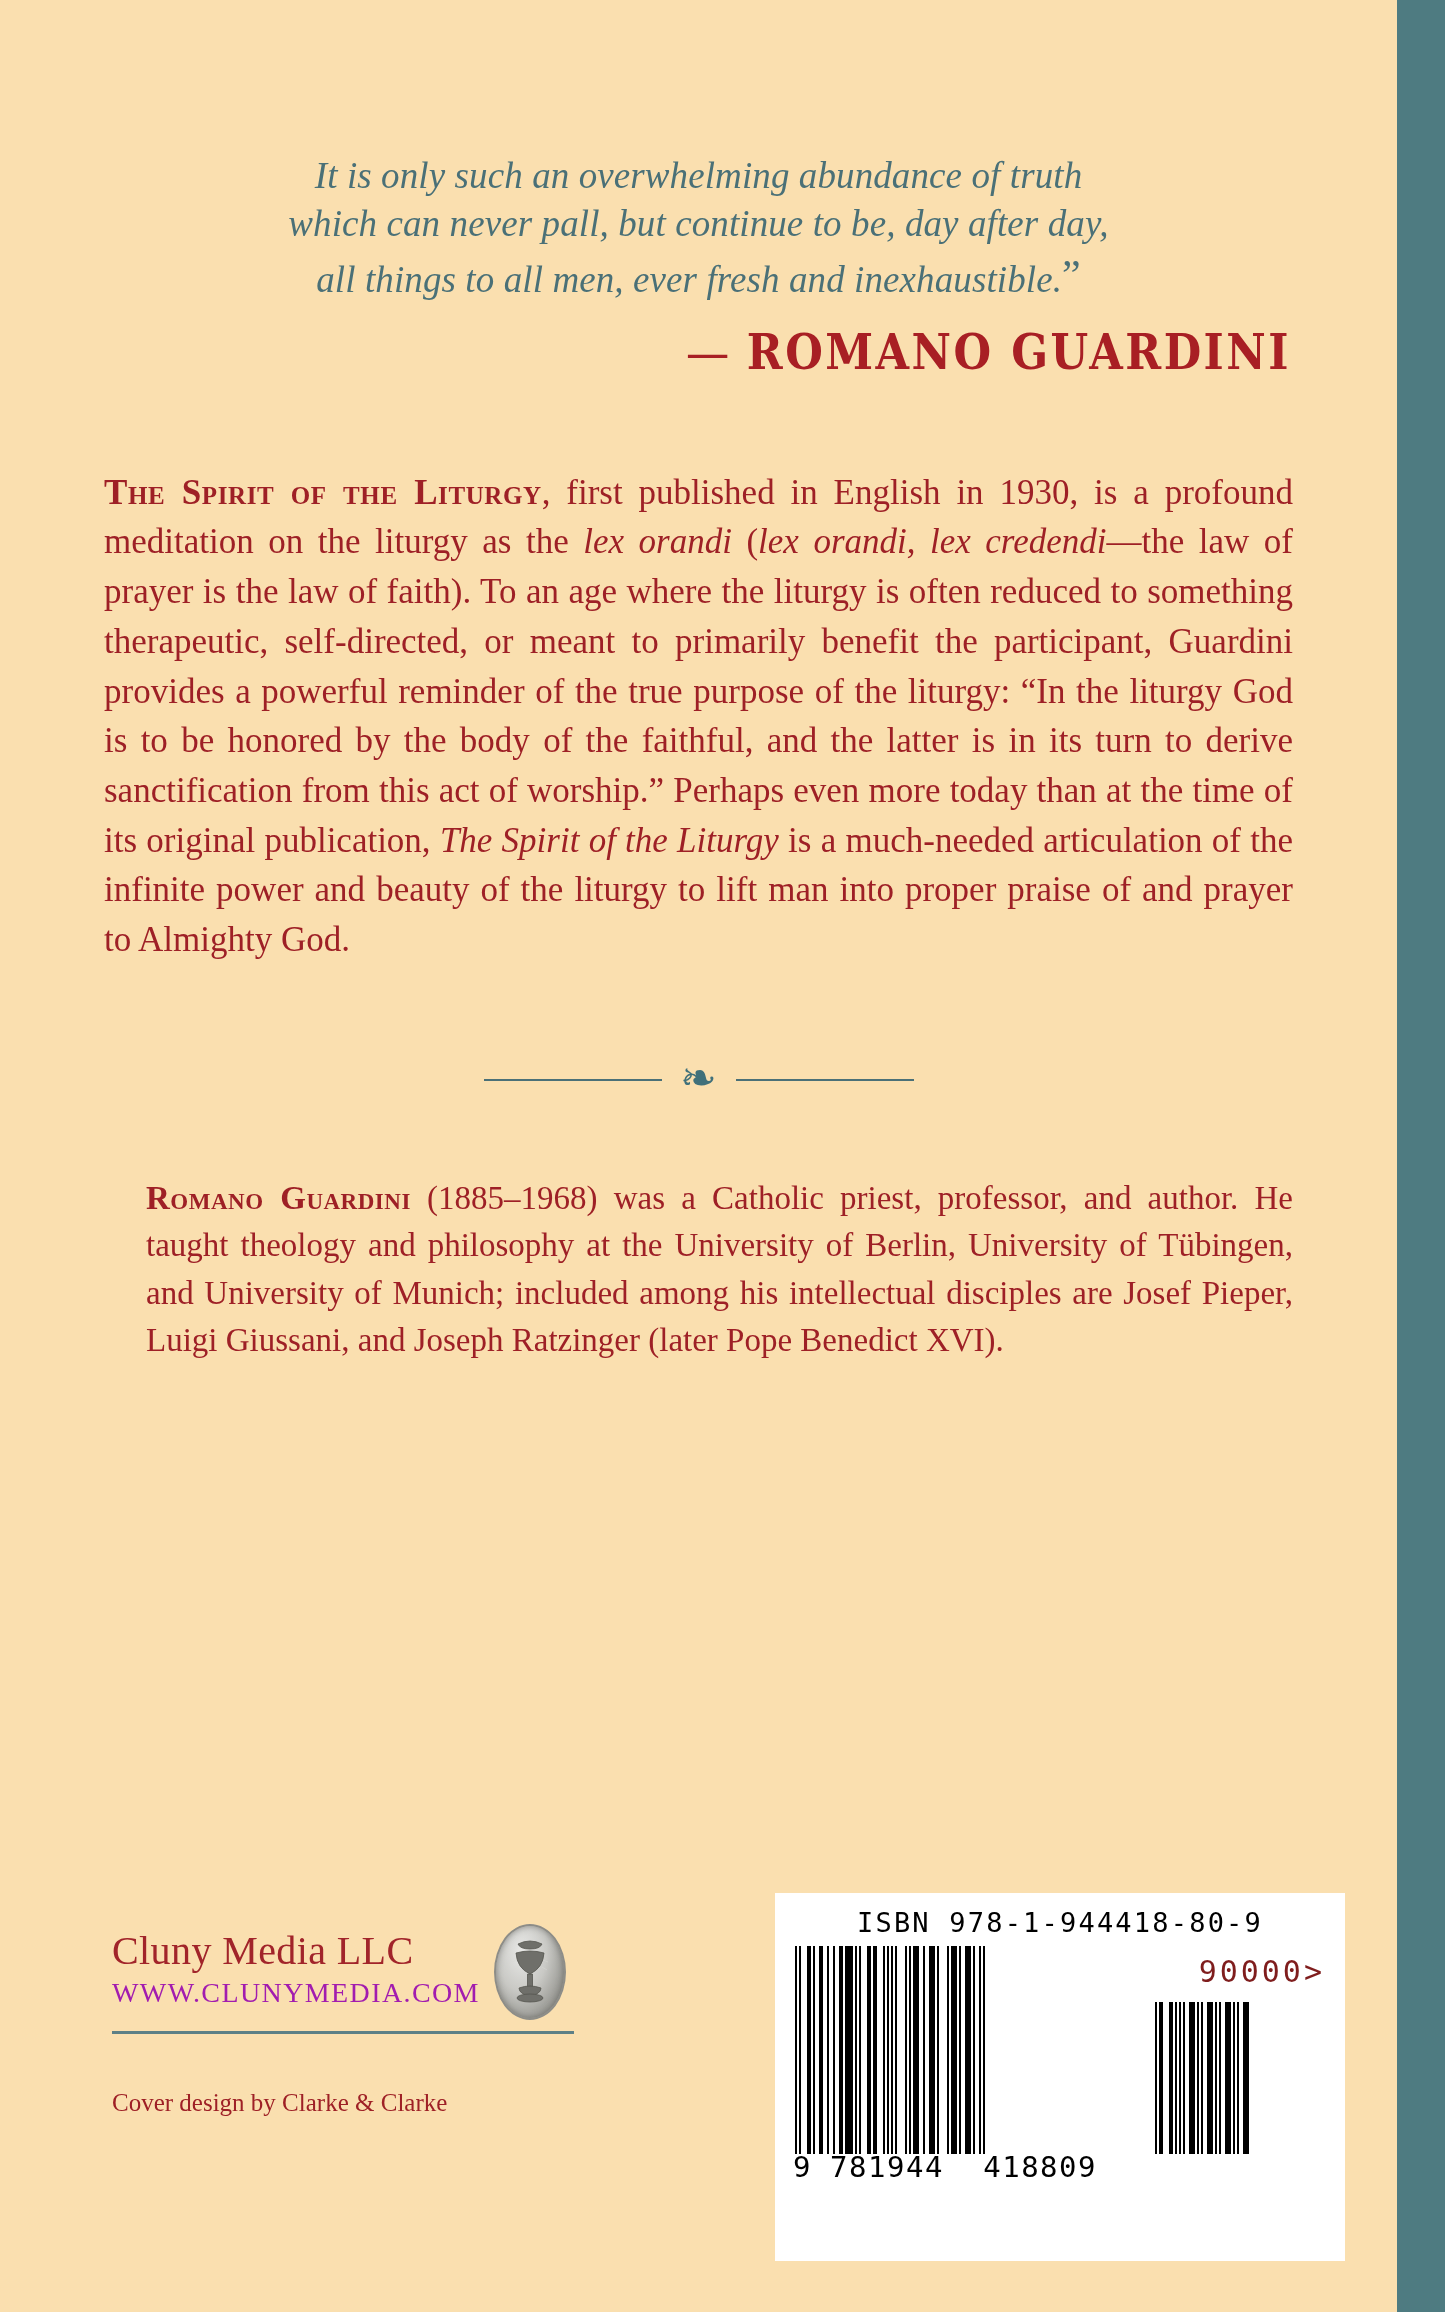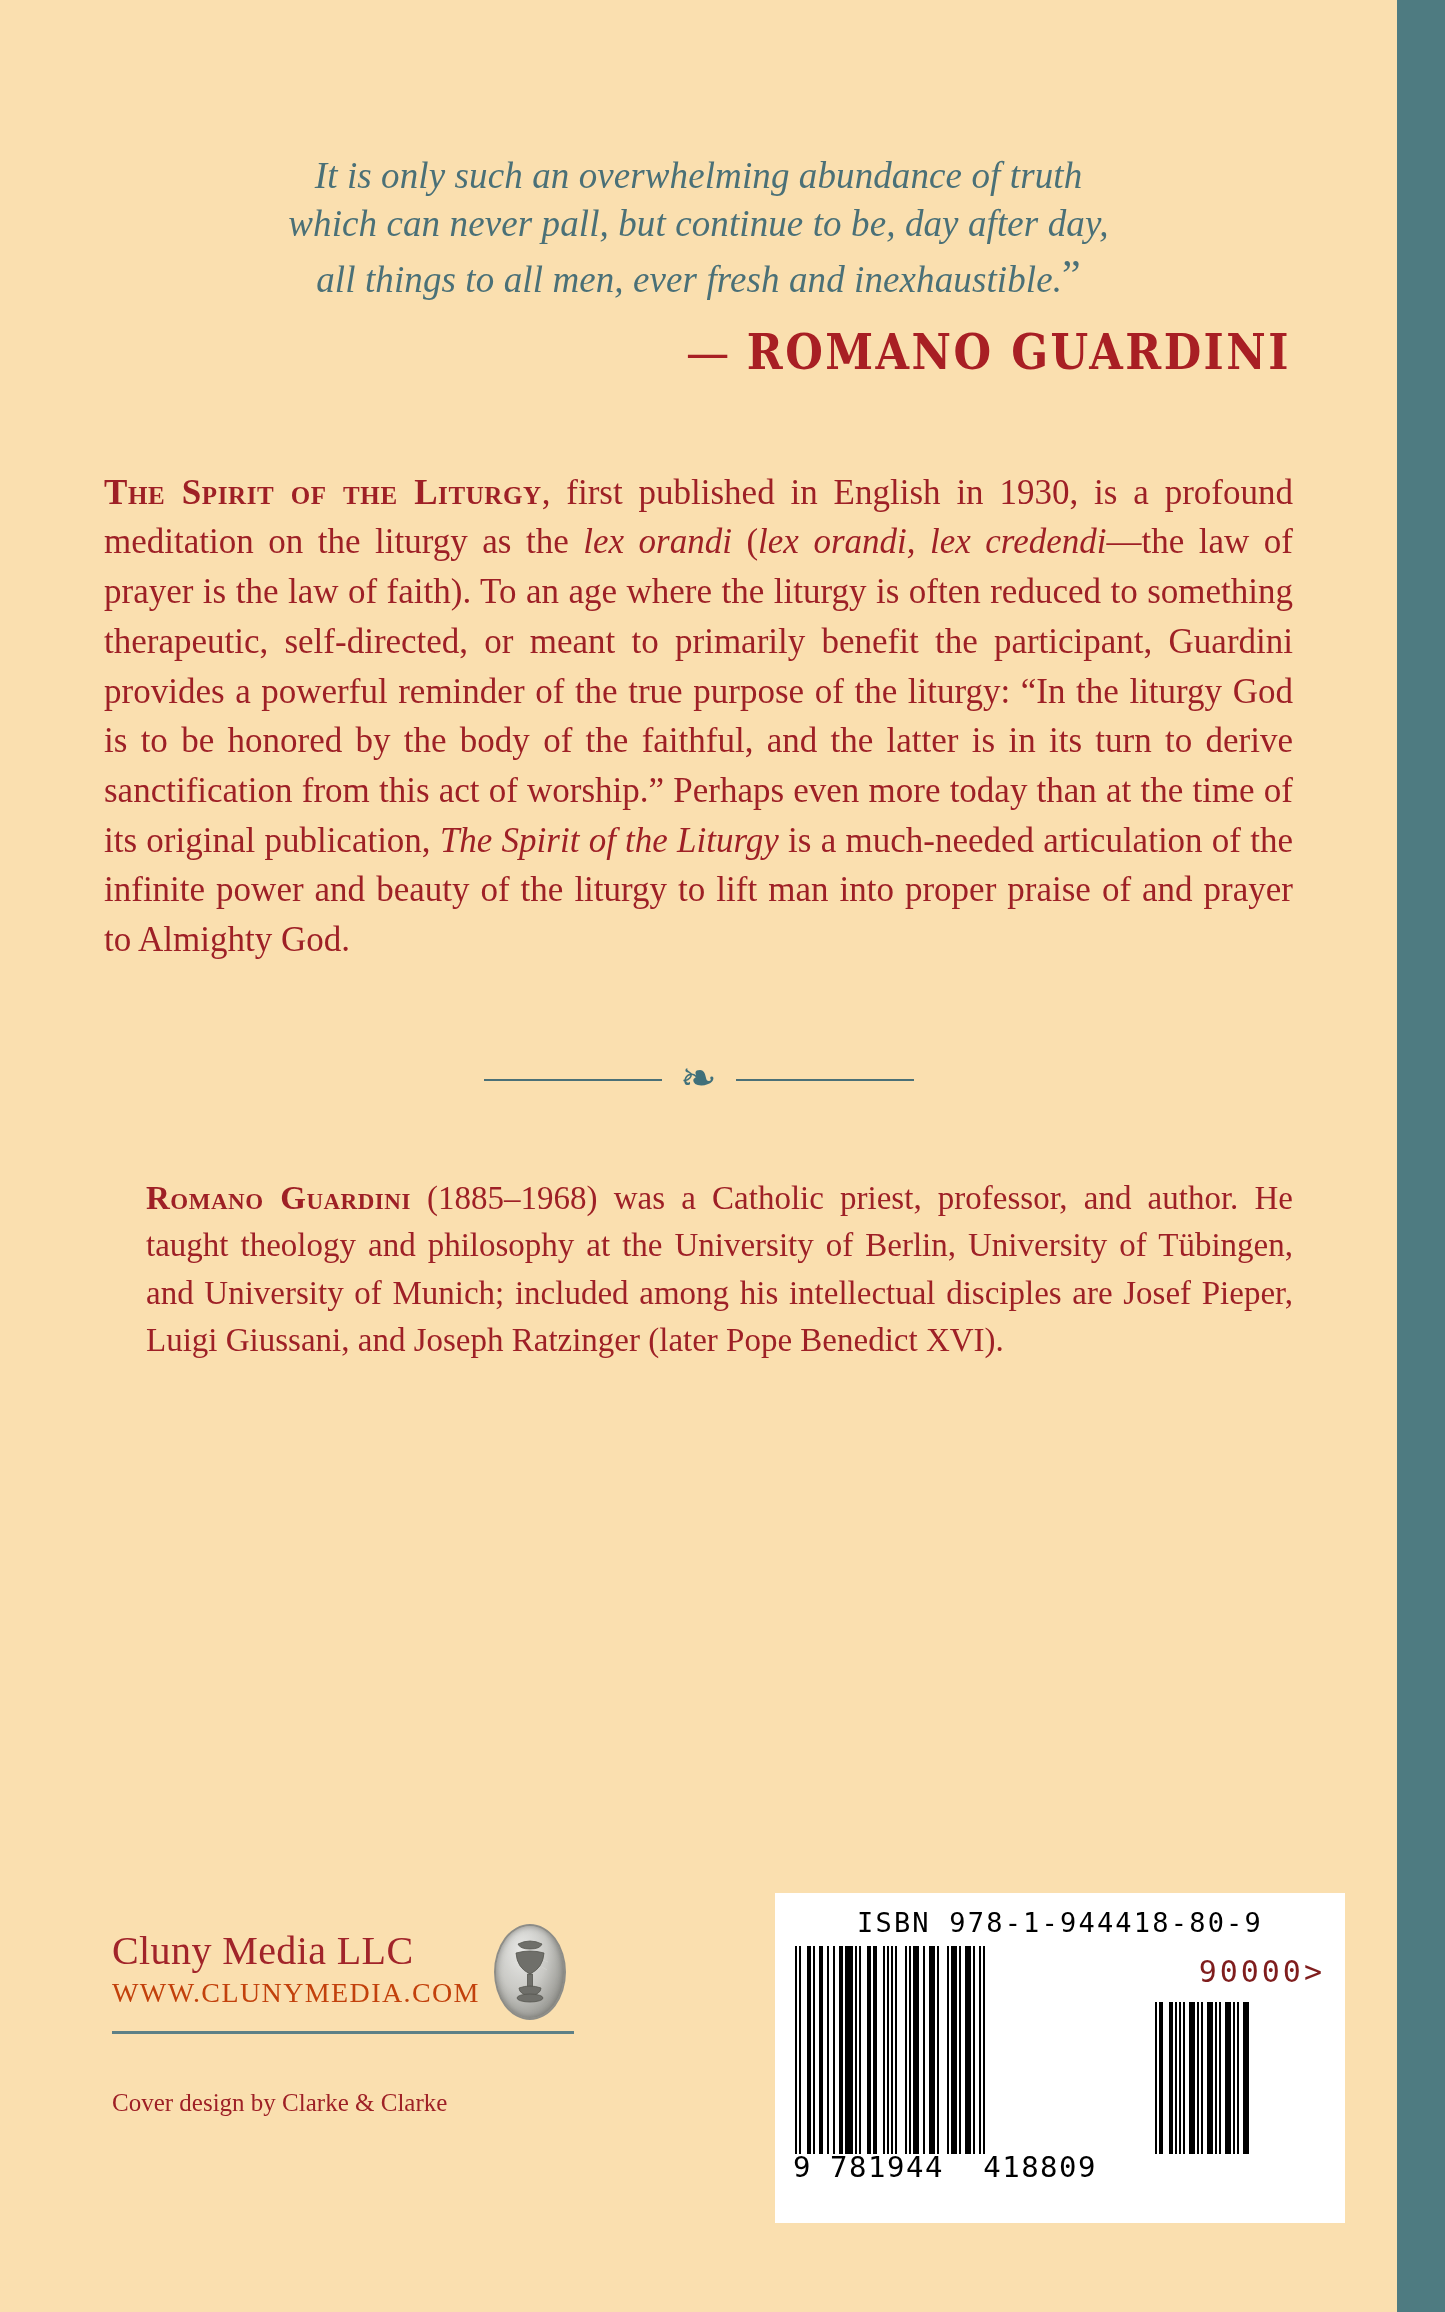--- a/index.html
+++ b/index.html
@@ -150,21 +150,21 @@
     width: 470px;
     height: 128px;
   }
   .pub-name {
     color: #a1242a;
     font-size: 40px;
     line-height: 1.05;
     letter-spacing: 0.4px;
   }
   .pub-url {
-    color: #c2410c;
+    color: #a21caf;
     font-size: 28px;
     letter-spacing: 1.4px;
     font-variant: small-caps;
     text-transform: uppercase;
     margin-top: 5px;
   }
   .pub-rule {
     width: 462px;
     height: 3px;
     background: #5d8086;
@@ -202,21 +202,21 @@
     line-height: 1.54;
   }
   .credits div { white-space: nowrap; }
 
   
   .barcode-box {
     position: absolute;
     left: 775px;
     top: 1893px;
     width: 570px;
-    height: 330px;
+    height: 368px;
     background: #ffffff;
     box-sizing: border-box;
     padding: 14px 18px 10px 18px;
   }
   .isbn-text {
     font-family: "DejaVu Sans Mono", "Liberation Mono", monospace;
     font-size: 27px;
     letter-spacing: 2.2px;
     color: #000;
     text-align: center;

